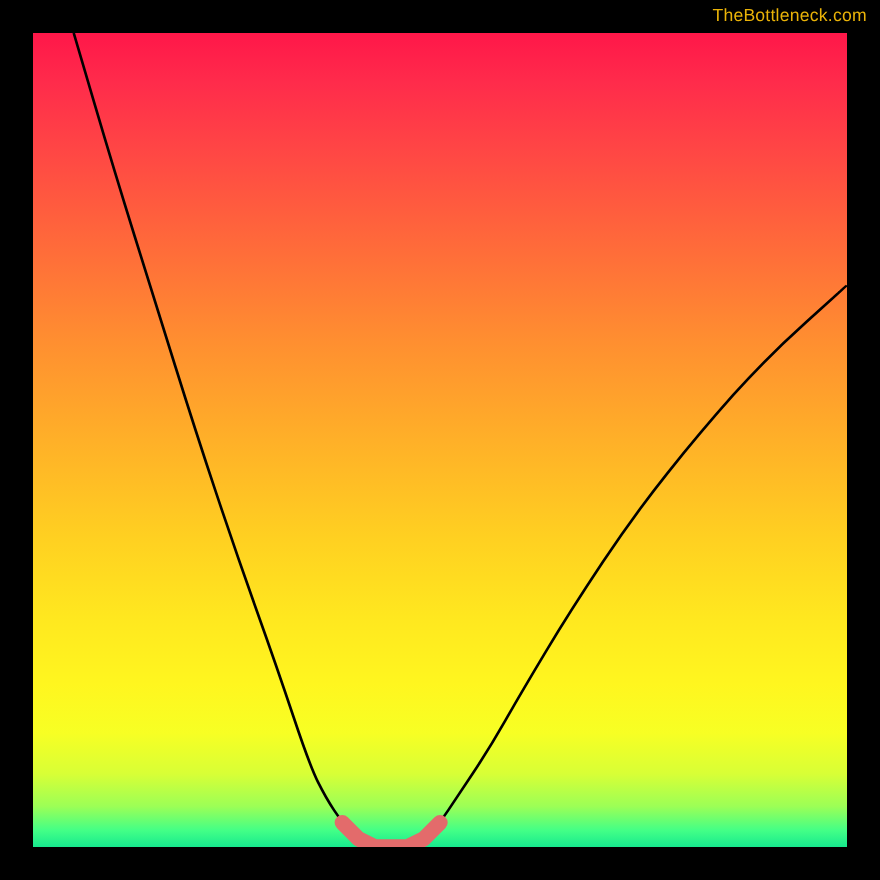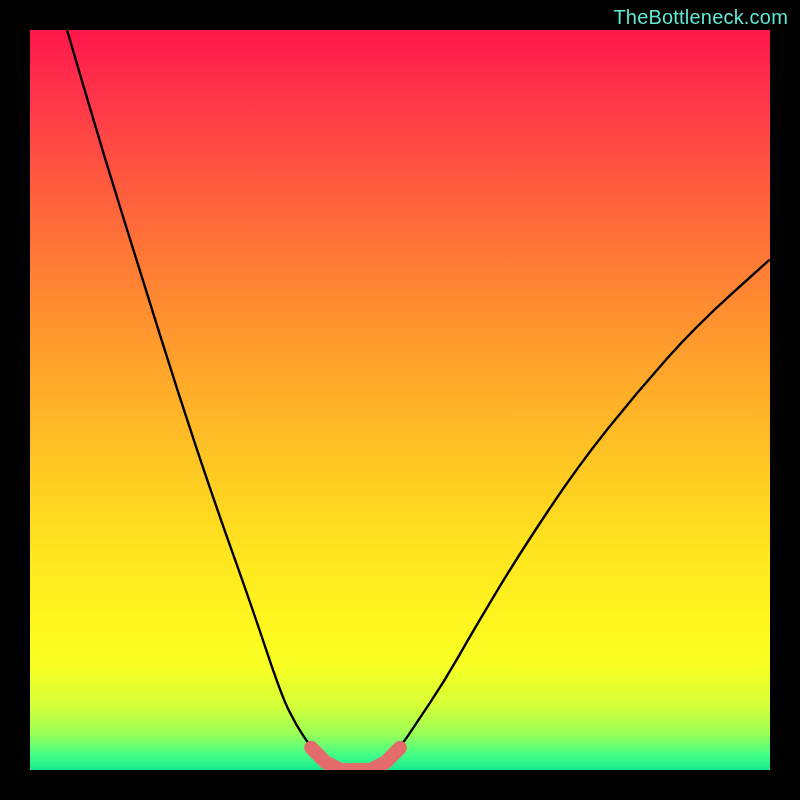--- a/index.html
+++ b/index.html
@@ -39,22 +39,22 @@
       #d8ff36 91%,
       #9cff56 95%,
       #42ff87 98%,
       #17e98e 100%
     );
   }
   .watermark {
     position: absolute;
     top: 6px;
     right: 12px;
-    color: #5eead4;
-    font-size: 20px;
+    color: #eab308;
+    font-size: 16px;
     font-weight: 500;
     letter-spacing: 0.2px;
   }
   svg.curves {
     position: absolute;
     left: 0;
     top: 0;
     width: 740px;
     height: 740px;
   }

